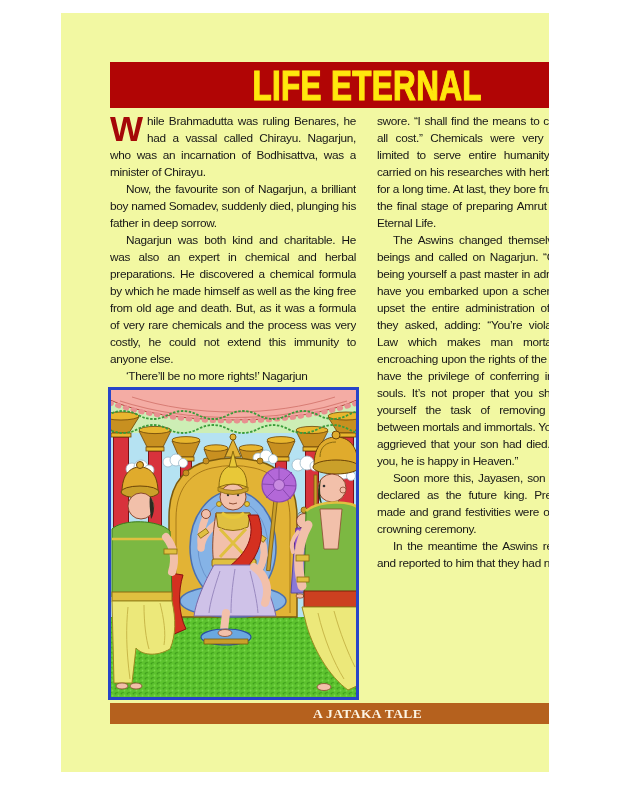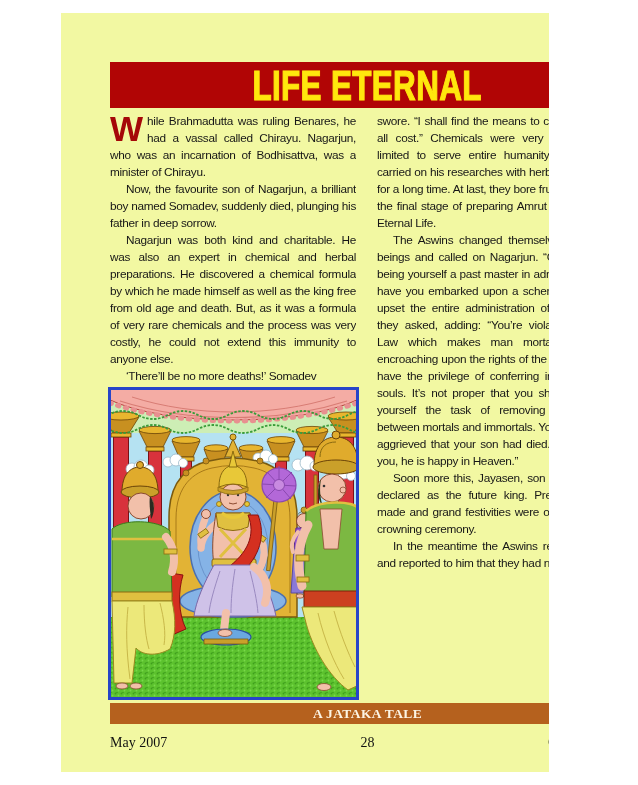--- a/index.html
+++ b/index.html
@@ -55,21 +55,21 @@
 <div class="page">
 
   <div class="title-banner">
     <span>LIFE ETERNAL</span>
   </div>
 
   <div class="col col-left">
     <p><span class="dropcap">W</span><span>hile Brahmadutta was ruling Benares, he had a vassal called Chirayu. Nagarjun, who was an incarnation of Bodhisattva, was a minister of Chirayu.</span></p>
     <p class="indent">Now, the favourite son of Nagarjun, a brilliant boy named Somadev, suddenly died, plunging his father in deep sorrow.</p>
     <p class="indent">Nagarjun was both kind and charitable. He was also an expert in chemical and herbal preparations. He discovered a chemical formula by which he made himself as well as the king free from old age and death. But, as it was a formula of very rare chemicals and the process was very costly, he could not extend this immunity to anyone else.</p>
-    <p class="indent">‘There’ll be no more deaths!’ Somadev</p>
+    <p class="indent">‘There’ll be no more rights!’ Nagarjun</p>
   </div>
 
   <div class="col col-right">
     <p>swore. “I shall find the means to conquer death at all cost.” Chemicals were very costly and too limited to serve entire humanity. So, Nagarjun carried on his researches with herbs, intensely and for a long time. At last, they bore fruit and he was in the final stage of preparing Amrut or the nectar of Eternal Life.</p>
     <p class="indent">The Aswins changed themselves into human beings and called on Nagarjun. “O wise Minister, being yourself a past master in administration, why have you embarked upon a scheme which would upset the entire administration of the universe?” they asked, adding: “You’re violating the Divine Law which makes man mortal. You’re also encroaching upon the rights of the gods who alone have the privilege of conferring immortality upon souls. It’s not proper that you should take upon yourself the task of removing the distinction between mortals and immortals. You are, no doubt, aggrieved that your son had died. But we assure you, he is happy in Heaven.”</p>
     <p class="indent">Soon more this, Jayasen, son of Chirayu, was declared as the future king. Preparations were made and grand festivities were organised for the crowning ceremony.</p>
     <p class="indent">In the meantime the Aswins returned to Indra and reported to him that they had not succeeded</p>
   </div>
 
   <div class="illustration">
@@ -314,19 +314,14 @@
       </g>
 
       <rect x="1.5" y="1.5" width="248" height="310" fill="none" stroke-width="3" stroke="#2745c8"></rect>
     </svg>
   </div>
 
   <div class="category-banner">
     <span>A JATAKA TALE</span>
   </div>
 
-  <div class="footer-row">
-    <span class="issue-date">May 2007</span>
-    <span class="page-number">28</span>
-    <span class="magazine-name">Chandamama</span>
-  </div>
 
 </div>
 
 </body></html>

